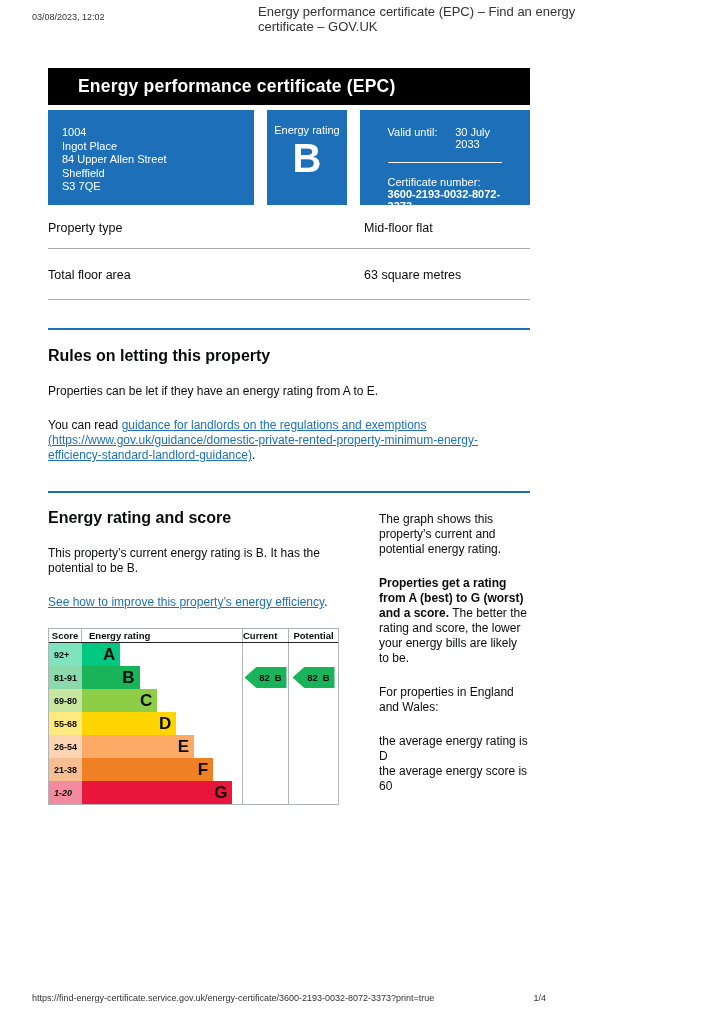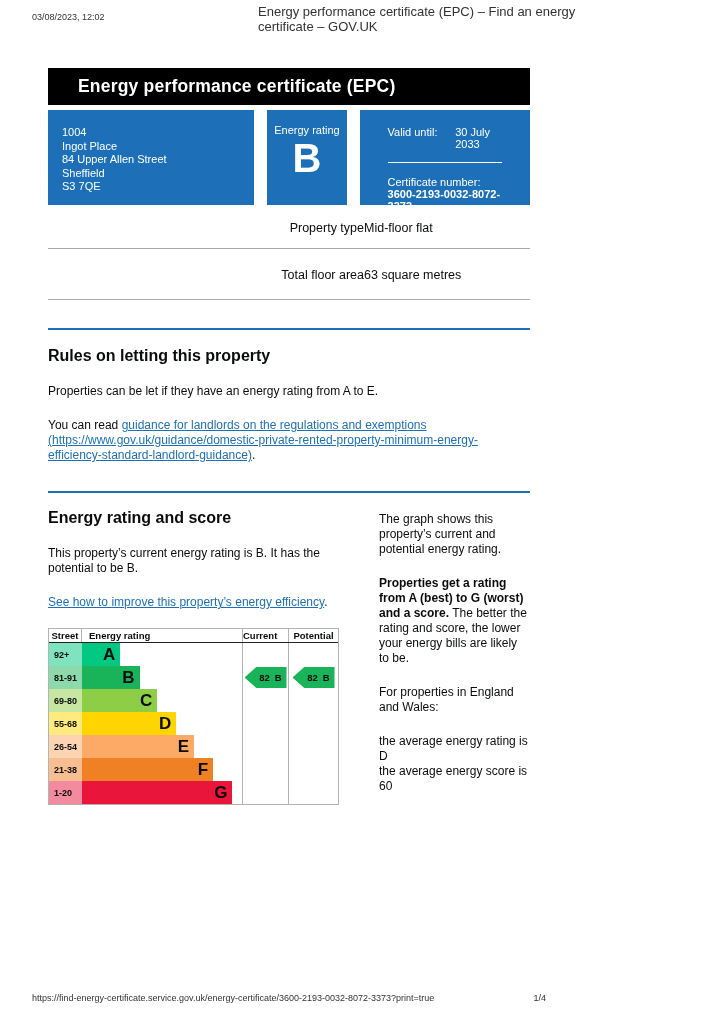--- a/index.html
+++ b/index.html
@@ -30,21 +30,21 @@
   .valid-row { display:flex; }
   .valid-label { width:90px; }
   .valid-value { font-weight:normal; }
   .white-rule { border:none; border-top:1px solid #fff; margin:12px 0 13px 0; }
   .cert-value { font-weight:bold; }
 
   
   .detail-row { display:flex; font-size:12.5px; border-bottom:1px solid #a8a8a8; }
   .detail-row.first { padding:16px 0 13px 0; }
   .detail-row.second { padding:19px 0 17px 0; }
-  .detail-label { width:316px;text-align:right; }
+  .detail-label { width:316px; }
   .detail-value { flex:1; }
 
   .section-break { border:none; border-top:2px solid #1d70b8; margin-top:28px; }
 
   h2.section-heading { font-size:16px; font-weight:bold; margin-top:17px; }
   p.body-text { font-size:12px; line-height:15px; margin-top:19px; }
   a.gov-link { color:#1d70b8; text-decoration:underline; }
 
   
   .columns { display:flex; margin-top:16px; }
@@ -127,21 +127,21 @@
     <hr class="section-break">
 
     <div class="columns">
       <div class="col-left">
         <h2 class="section-heading" style="margin-top:0">Energy rating and score</h2>
         <p class="body-text">This property’s current energy rating is B. It has the potential to be B.</p>
         <p class="body-text"><a href="#" class="gov-link">See how to improve this property’s energy efficiency</a><span>.</span></p>
 
         <div class="epc">
           <div class="epc-header">
-            <span class="h-score">Street</span>
+            <span class="h-score">Score</span>
             <span class="h-rating">Energy rating</span>
             <span class="h-current">Current</span>
             <span class="h-potential">Potential</span>
           </div>
           <div>
               <div class="epc-row">
                 <div class="score-cell" style="background: rgb(127, 227, 192);">92+</div>
                 <div class="band-area">
                   <div class="band" style="background: rgb(0, 199, 129); width: 24%;">A</div>
                 </div>
@@ -192,21 +192,21 @@
               </div>
               <div class="epc-row">
                 <div class="score-cell" style="background: rgb(247, 191, 145);">21-38</div>
                 <div class="band-area">
                   <div class="band" style="background: rgb(239, 128, 35); width: 82%;">F</div>
                 </div>
                 <div class="cur-cell"></div>
                 <div class="pot-cell"></div>
               </div>
               <div class="epc-row">
-                <div class="score-cell" style="background: rgb(244, 138, 157);">1-20</div>
+                <div class="score-cell" style="background: rgb(244, 138, 157); font-style: italic;">1-20</div>
                 <div class="band-area">
                   <div class="band" style="background: rgb(233, 21, 59); width: 94%;">G</div>
                 </div>
                 <div class="cur-cell"></div>
                 <div class="pot-cell"></div>
               </div>
             </div>
         </div>
       </div>
 

